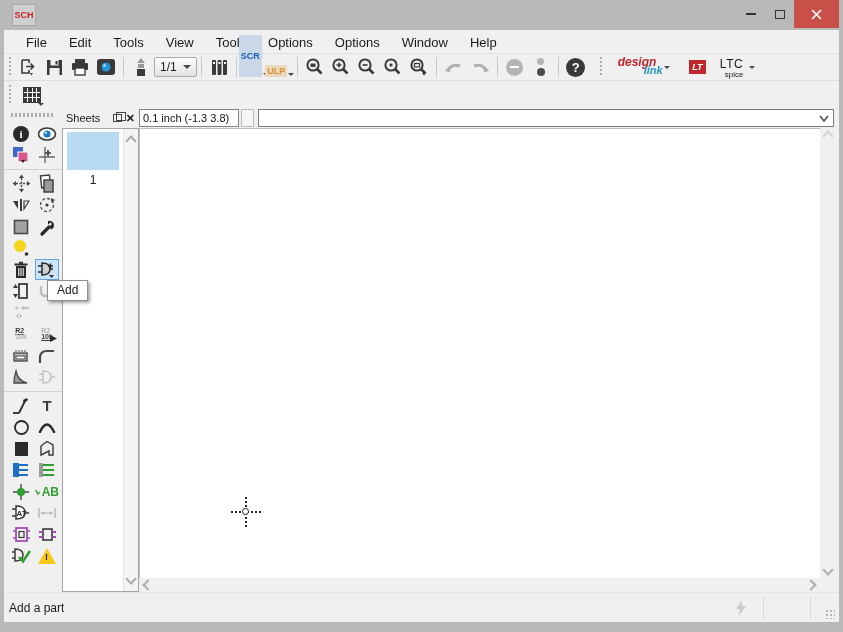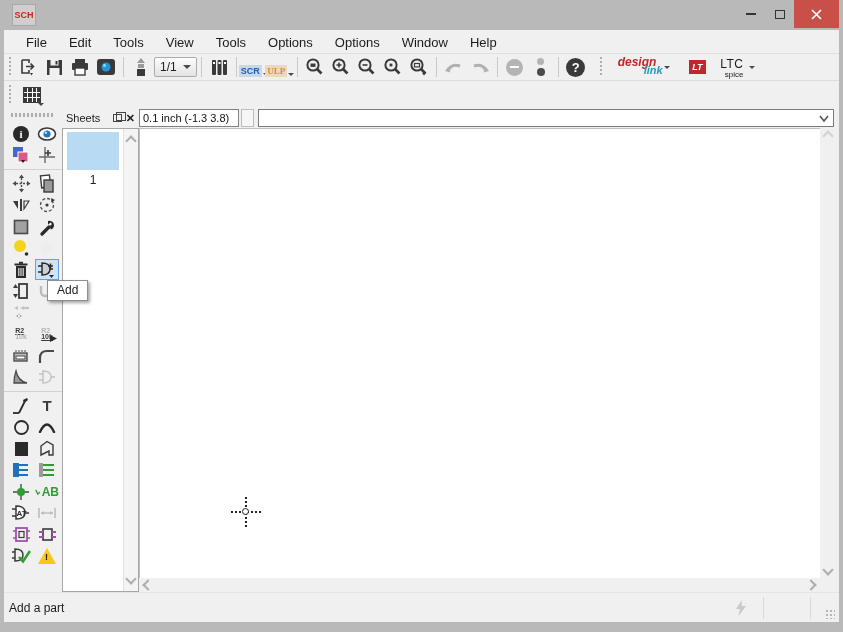--- a/index.html
+++ b/index.html
@@ -36,21 +36,21 @@
   .darr.small{border-left-width:3px;border-right-width:3px;border-top-width:3px;}
   .scrulp{font-size:9px;font-weight:bold;display:flex;align-items:flex-end;gap:1px;padding:2px;}
   .scrulp .darr{margin-bottom:1px;}
   .circle-ico{width:17px;height:17px;border-radius:50%;display:flex;align-items:center;justify-content:center;
     font-size:11px;font-weight:bold;color:#fff;}
   .go-ico{display:flex;flex-direction:column;gap:3px;align-items:center;}
   .go-ico i{display:block;border-radius:50%;}
   .dlink{position:relative;width:46px;height:22px;font-style:italic;font-weight:bold;}
   .dlink .d1{position:absolute;left:0;top:-1px;color:#c0272d;font-size:12px;}
   .dlink .d2{position:absolute;left:26px;top:8px;color:#2596be;font-size:11px;}
-  .ltc{display:flex;align-items:center;gap:14px;text-align:right;}
+  .ltc{display:flex;align-items:center;gap:14px;}
   .ltc-logo{width:17px;height:14px;background:#c0272d;color:#fff;font-size:9px;font-style:italic;font-weight:bold;
     display:flex;align-items:center;justify-content:center;}
   .ltc-txt{line-height:1;color:#1a1a1a;}
   .ltc-txt .n{font-size:12px;letter-spacing:.5px;}
   .ltc-txt .s{font-size:8px;display:block;margin-left:5px;}
 
   
   .gridrow{left:4px;top:80px;width:835px;height:28px;display:flex;align-items:center;border-top:1px solid #dcdcdc;}
   .grid-ico{position:relative;width:18px;height:16px;
     background:linear-gradient(#3a3a3a,#3a3a3a);
@@ -221,25 +221,25 @@
       <rect x="13" y="2" width="4" height="15" rx="1" fill="#3a3a3a"></rect>
       <rect x="3" y="4" width="2" height="2" fill="#fff"></rect>
         <rect x="8.5" y="4" width="2" height="2" fill="#fff"></rect>
         <rect x="14" y="4" width="2" height="2" fill="#fff"></rect>
     </svg>
   </span>
 
   <span class="tsep"></span>
 
   <span class="tbtn scrulp">
-    <span style="color:#1a5fb4;background:#c9d7e8;padding:1px 2px;">SCR</span>
+    <span style="color:#1a5fb4;background:#c9d7e8;padding:16px 2px;">SCR</span>
     <span class="darr small"></span>
   </span>
   <span class="tbtn scrulp">
-    <span style="color:#d8912c;background:#ead9c0;padding:1px 2px;font-family:Liberation Serif, serif;">ULP</span>
+    <span style="color:#d8912c;background:#ead9c0;padding:1px 2px;">ULP</span>
     <span class="darr small"></span>
   </span>
 
   <span class="tsep"></span>
 
   <span class="tbtn">
     <svg width="20" height="20" viewBox="0 0 20 20">
       <circle cx="8" cy="8" r="5.6" fill="none" stroke="#3a3a3a" stroke-width="2"></circle>
       <rect x="5.5" y="6.5" width="5" height="3.4" fill="#3a3a3a"></rect>
       <path d="M12 12 L16.5 16.5" stroke="#3a3a3a" stroke-width="2.6"></path>

